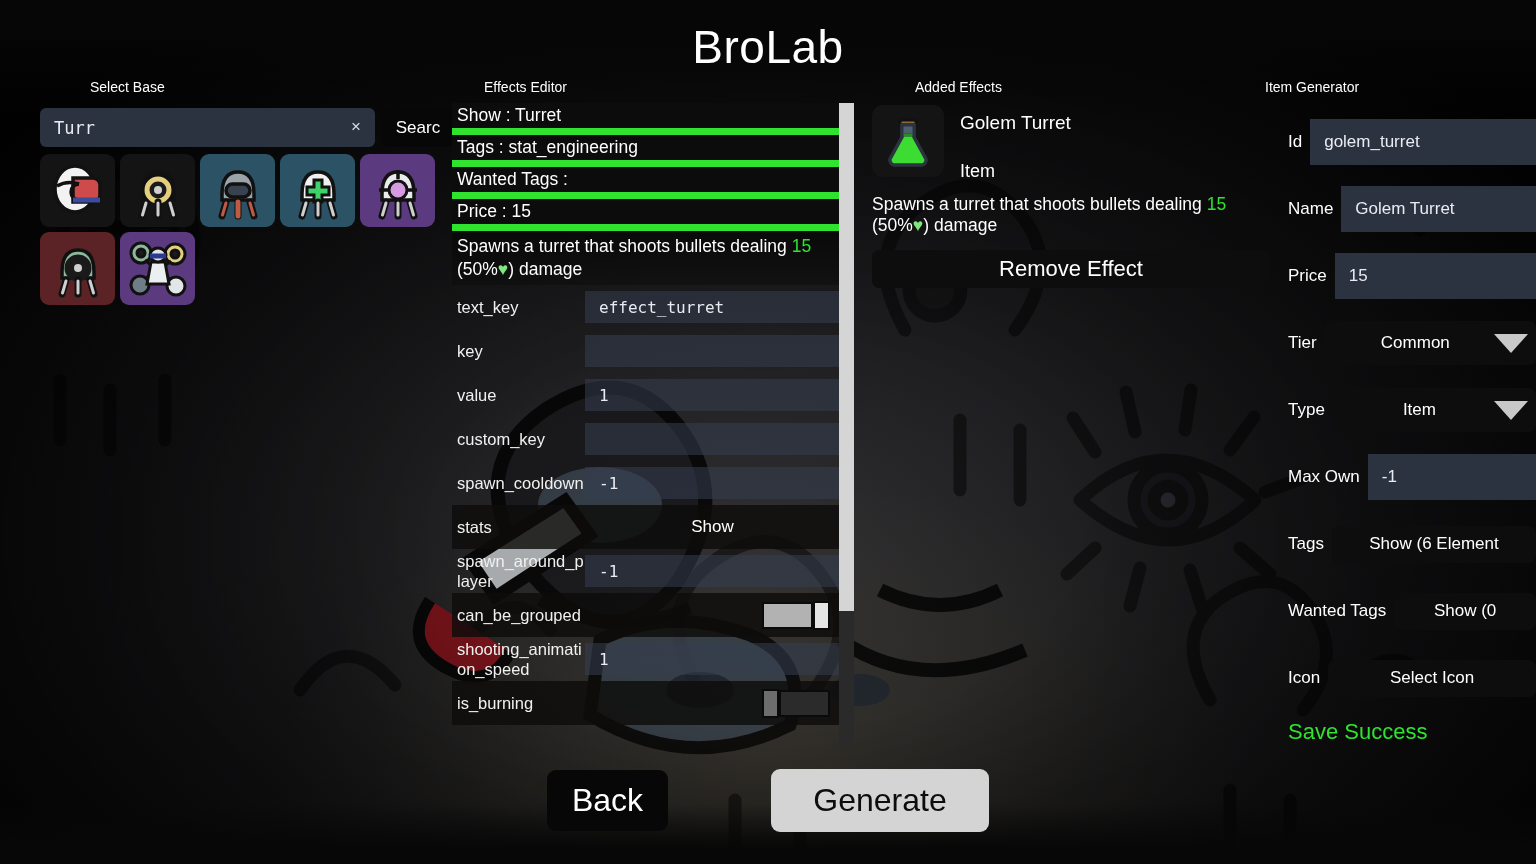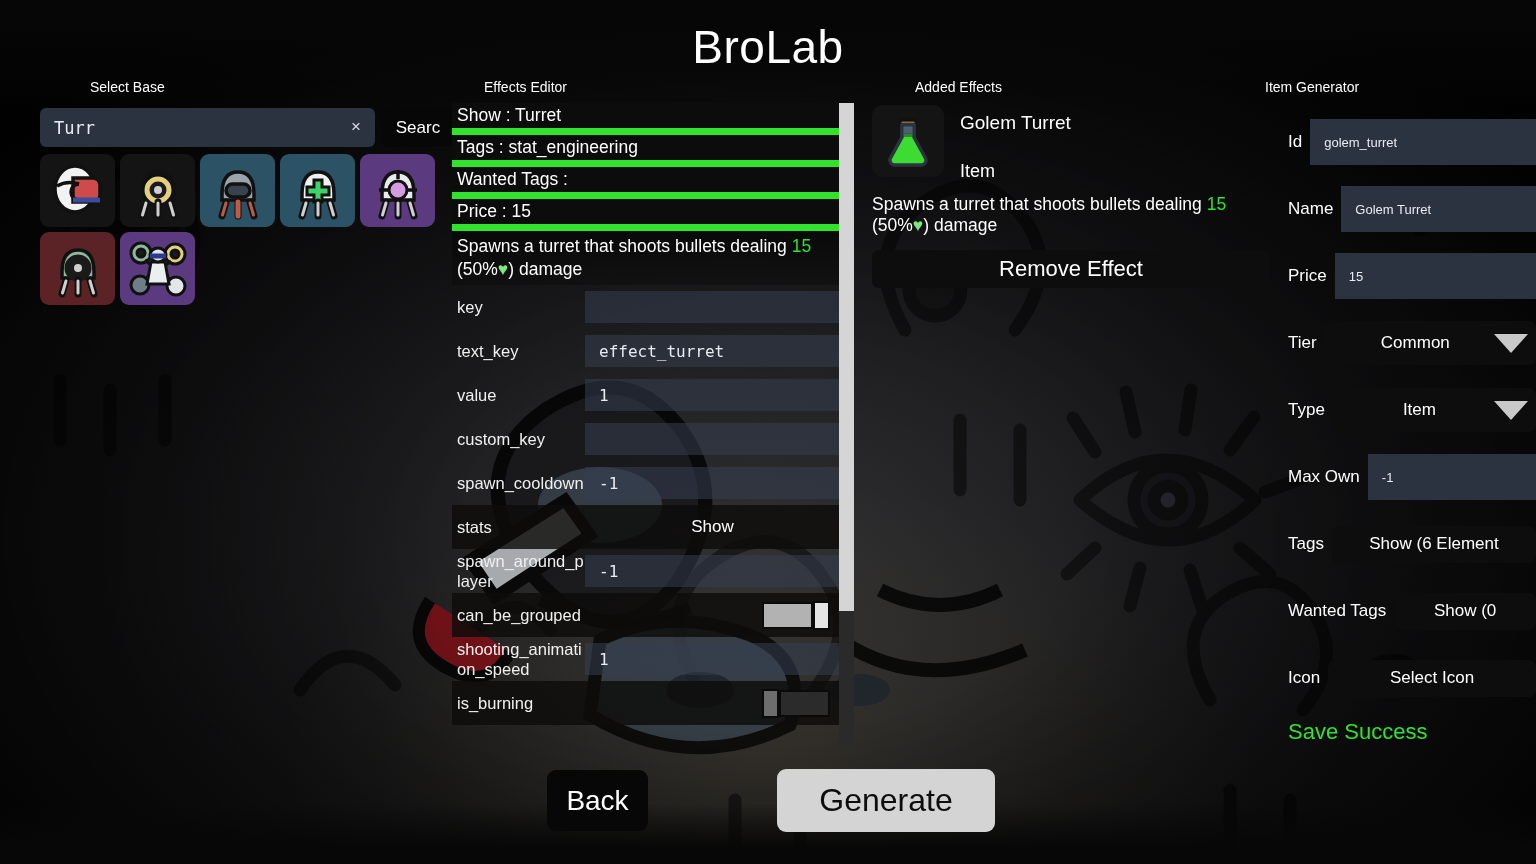--- a/index.html
+++ b/index.html
@@ -126,45 +126,45 @@
     display:flex; align-items:center; justify-content:center; font-size:22px; color:#fff; cursor:pointer;
   }
 
   
   #gen-title { top:79px; left:1265px; width:255px; }
   #gen-panel { position:absolute; top:113px; left:1288px; width:248px; }
   .grow { display:flex; align-items:center; margin-bottom:9px; height:58px; }
   .grow .glab { font-size:17px; color:#fff; white-space:nowrap; margin-right:8px; }
   .ginput {
     flex:1; height:46px; background:#2b3240; display:flex; align-items:center;
-    padding-left:14px; font-size:13px; color:#e9ecf2; overflow:hidden; white-space:nowrap;
+    padding-left:14px; font-size:17px; color:#e9ecf2; overflow:hidden; white-space:nowrap;
   }
   .gselect {
     flex:1; height:44px; background:#0d0d0d; border-radius:7px; display:flex;
     align-items:center; padding:0 6px 0 12px; font-size:17px; color:#fff; cursor:pointer;
   }
   .gselect .sv { flex:1;text-align:center; }
   .caret { width:0;height:0;border-left:17px solid transparent;border-right:17px solid transparent;border-top:19px solid #c9c9c9; margin-right:2px;}
   .gbtn {
     height:37px; background:#0d0d0d; border-radius:7px; display:flex; align-items:center;
     justify-content:center; font-size:17px; color:#fff; cursor:pointer; padding:0 10px;
     overflow:hidden; white-space:nowrap;
   }
   #save-status { font-size:22px; color:#2fe32f; margin-top:12px; }
 
   
   #back-btn {
-    position:absolute; left:547px; top:770px; width:101px; height:61px;
+    position:absolute; left:547px; top:770px; width:121px; height:61px;
     background:#070707; border-radius:9px; display:flex; align-items:center;
-    justify-content:center; font-size:28px; color:#fff; cursor:pointer;
+    justify-content:center; font-size:32px; color:#fff; cursor:pointer;
   }
   #generate-btn {
     position:absolute; left:771px; top:769px; width:218px; height:63px;
     background:#d4d4d4; border-radius:9px; display:flex; align-items:center;
-    justify-content:center; font-size:32px; color:#0d0d0d; cursor:pointer;margin-left:6px;
+    justify-content:center; font-size:32px; color:#0d0d0d; cursor:pointer;
   }
 </style>
 </head>
 <body>
 
 <div id="app">
 
   <div class="bgart">
     <svg width="1536" height="864" viewBox="0 0 1536 864">
       <g stroke="#000" stroke-width="13" fill="none" opacity="0.55" stroke-linecap="round" stroke-linejoin="round">
@@ -318,29 +318,29 @@
             <div class="hdrline"><span class="lbl">Tags : </span><span class="val">stat_engineering</span></div>
             <div class="greenbar" style="background: rgb(47, 227, 47);"></div>
             <div class="hdrline"><span class="lbl">Wanted Tags : </span><span class="val"></span></div>
             <div class="greenbar" style="background: rgb(47, 227, 47);"></div>
             <div class="hdrline"><span class="lbl">Price : </span><span class="val">15</span></div>
             <div class="greenbar" style="background: rgb(47, 227, 47);"></div>
           </div>
         <div id="descline"><span>Spawns a turret that shoots bullets dealing </span><span class="gnum">15</span><span> (</span><span>50%</span><span class="heart">♥</span><span>) damage</span></div>
         <div id="eff-props">
             <div class="prow">
+              <div class="pname">text_key</div>
+              <div class="pval">
+                <div class="pfield">effect_turret</div>
+              </div>
+            </div>
+            <div class="prow">
               <div class="pname">key</div>
               <div class="pval">
                 <div class="pfield"></div>
-              </div>
-            </div>
-            <div class="prow">
-              <div class="pname">text_key</div>
-              <div class="pval">
-                <div class="pfield">effect_turret</div>
               </div>
             </div>
             <div class="prow">
               <div class="pname">value</div>
               <div class="pval">
                 <div class="pfield">1</div>
               </div>
             </div>
             <div class="prow">
               <div class="pname">custom_key</div>

